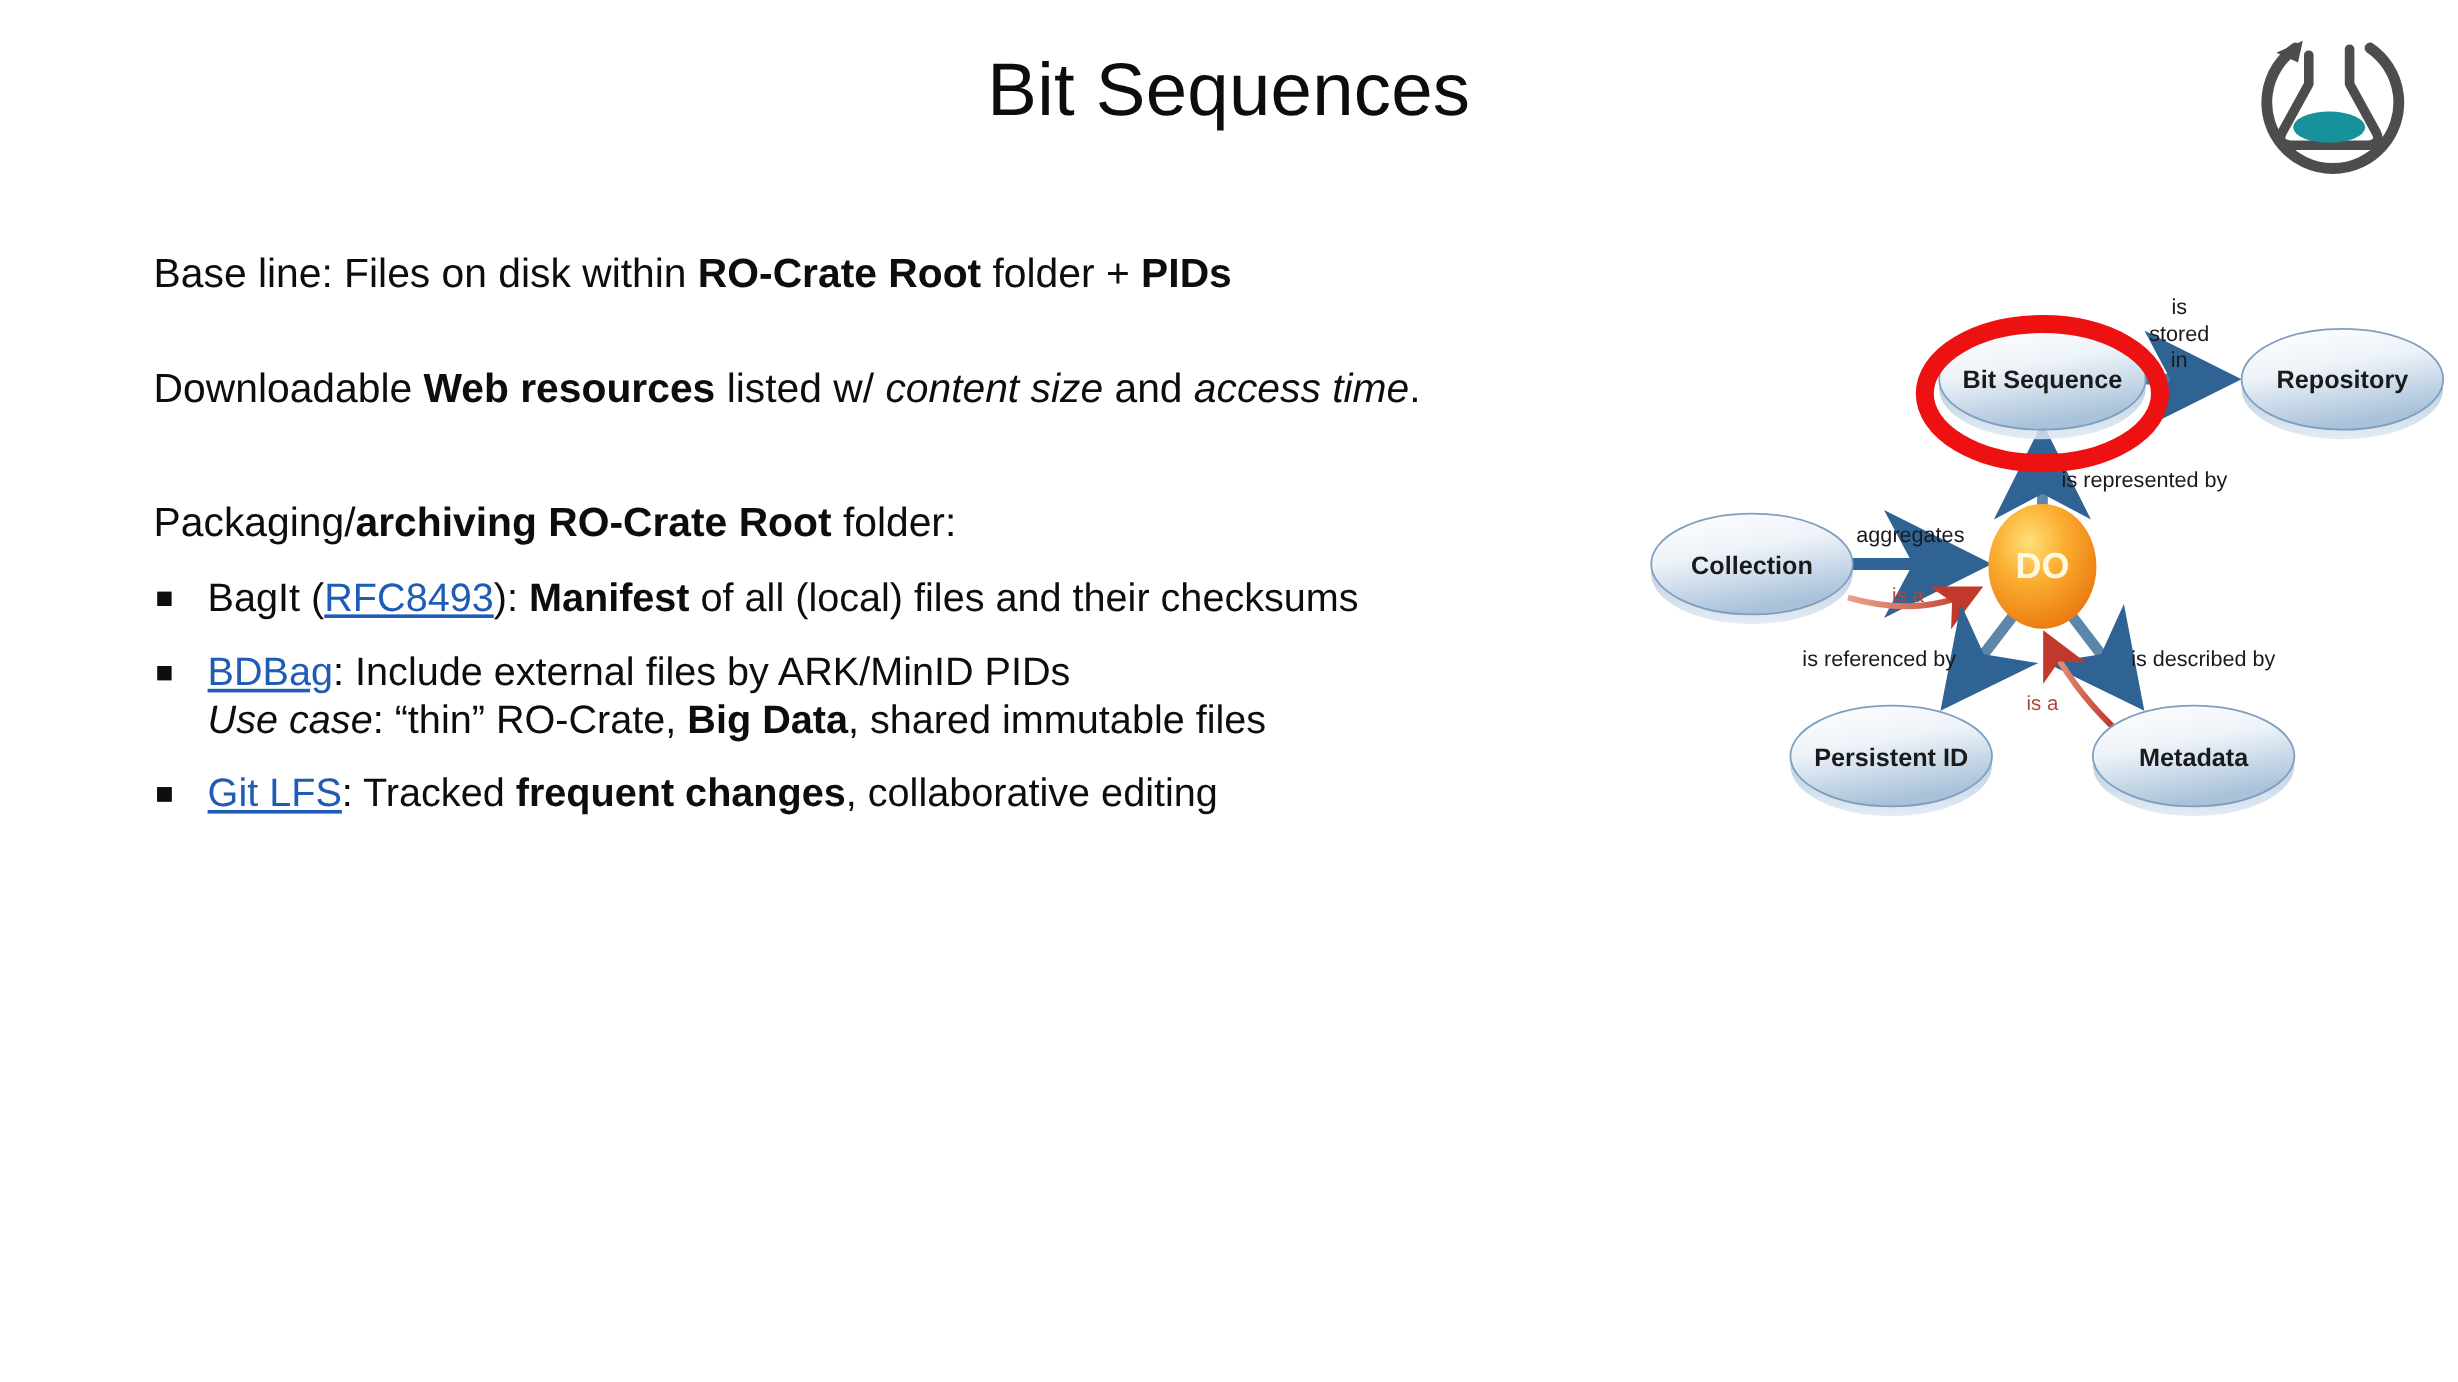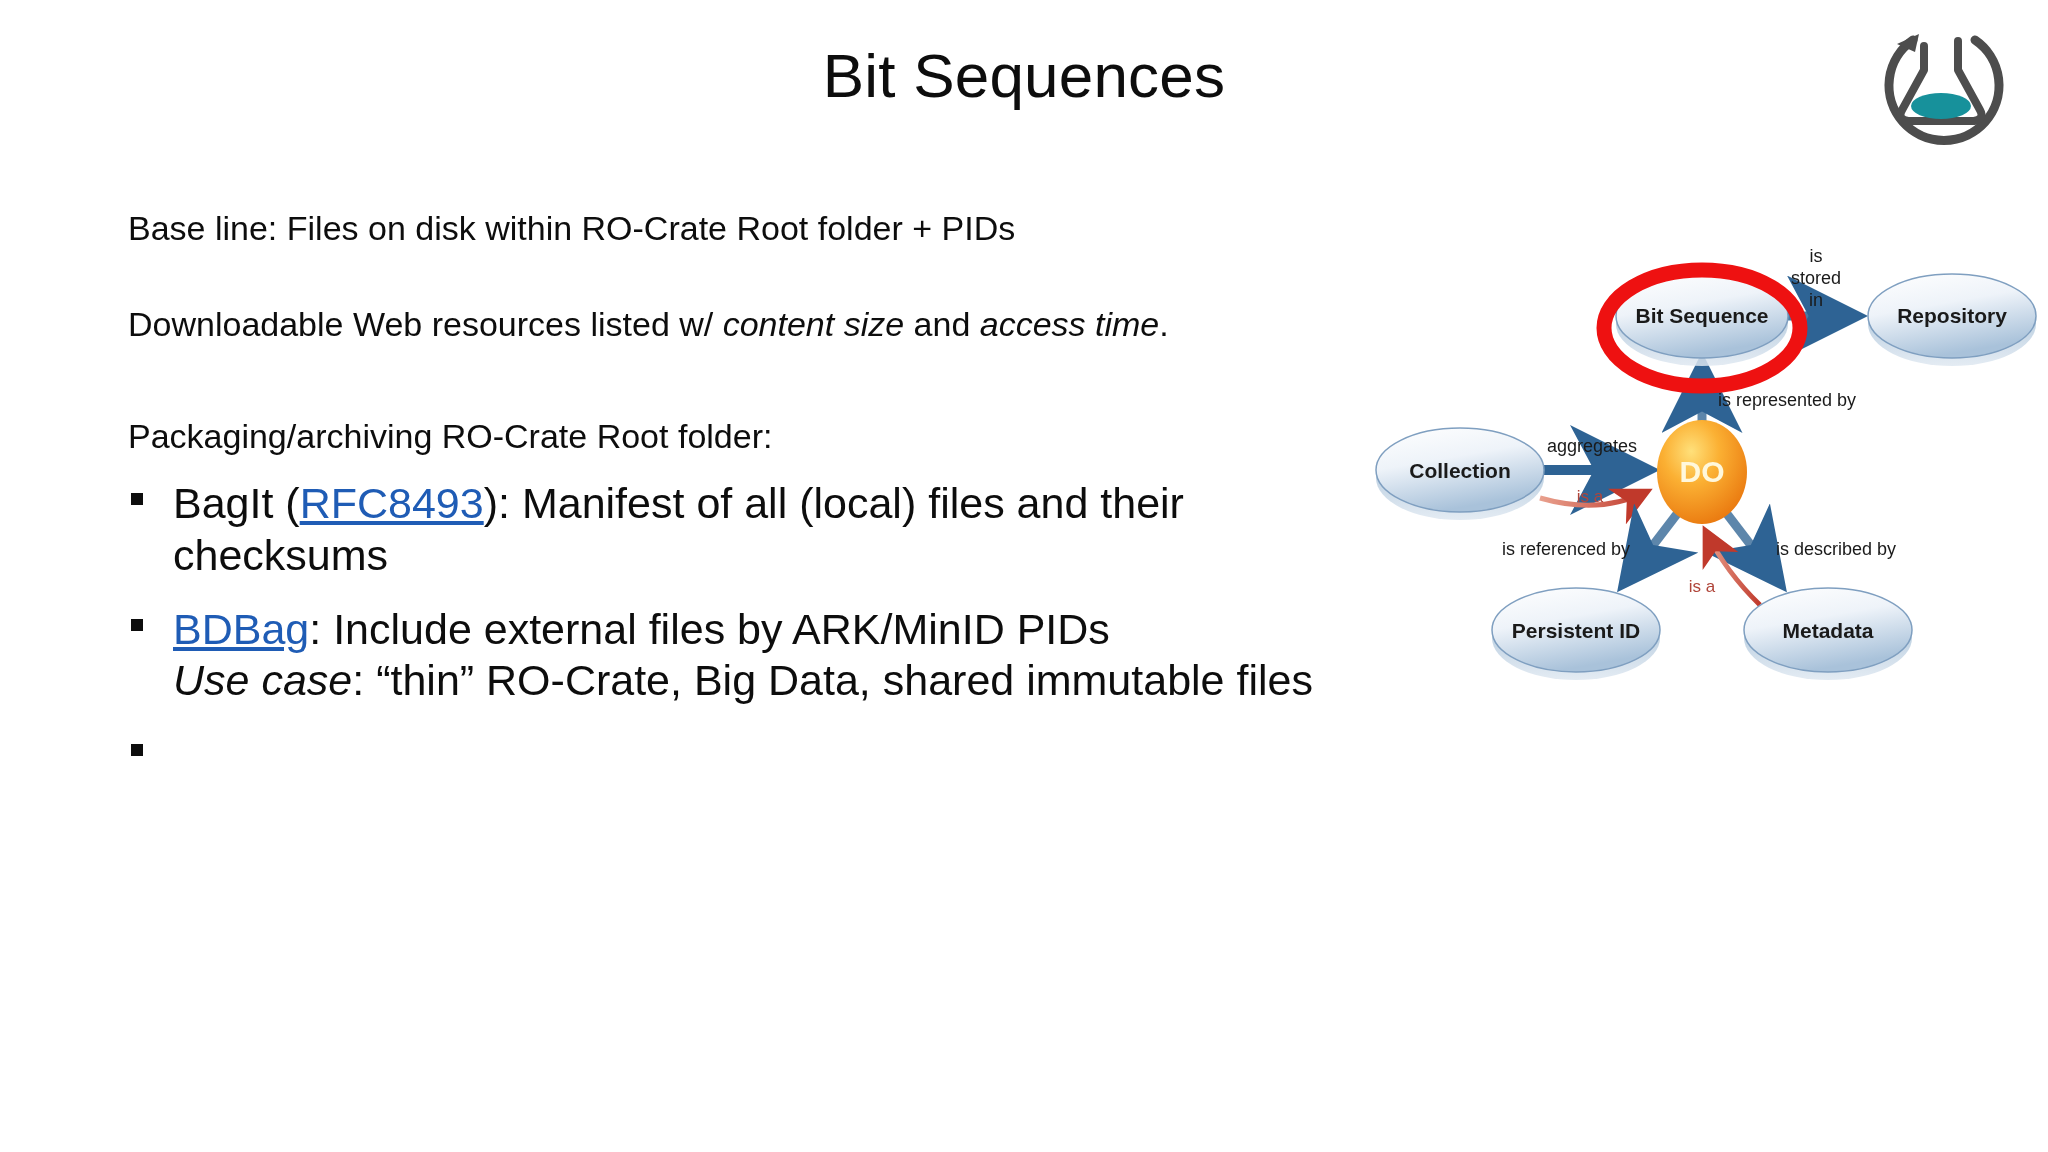--- a/index.html
+++ b/index.html
@@ -44,34 +44,34 @@
     font-size: 34px;
     line-height: 1.18;
     color: #0d0d0d;
     margin: 0;
   }
   .para.lead-1 { margin-bottom: 56px; }
   .para.lead-2 { margin-bottom: 72px; }
   .para.heading {
     margin-bottom: 22px;
   }
-  .b  { font-weight: 400; margin-top: 32px; }
+  .b  { font-weight: 700; margin-top: 32px; }
   .i  { font-style: italic; }
 
   
   ul.bullets {
     list-style: none;
     margin: 0;
     padding: 0;
   }
   ul.bullets > li {
     position: relative;
     padding-left: 45px;
     margin-bottom: 22px;
-    font-size: 43px;
+    font-size: 33px;
     line-height: 1.2;
     color: #0d0d0d;
   }
   ul.bullets > li:last-child { margin-bottom: 0; }
   .bullet-marker {
     position: absolute;
     left: 3px;
     top: 15px;
     width: 12px;
     height: 12px;
@@ -158,20 +158,24 @@
       <li>
         <span class="bullet-marker"></span>
         <span><a class="link" href="#">BDBag</a><span>: Include external files by ARK/MinID PIDs</span></span>
         <span class="bullet-sub"><span class="i">Use case</span><span>: “thin” RO-Crate, </span><span class="b">Big Data</span><span>, shared immutable files</span></span>
       </li>
 
       <li>
         <span class="bullet-marker"></span>
       </li>
 
+      <li>
+        <span class="bullet-marker"></span>
+        <span><a class="link" href="#">Git LFS</a><span>: Tracked </span><span class="b">frequent changes</span><span>, collaborative editing</span></span>
+      </li>
 
     </ul>
   </div>
 
   <div id="diagram">
     <svg viewBox="0 0 700 480" width="700" height="480" aria-hidden="true">
       <defs>
         <linearGradient id="nodeGrad" x1="0" y1="0" x2="0.35" y2="1">
           <stop offset="0%" stop-color="#ffffff"></stop>
           <stop offset="45%" stop-color="#eef3f9"></stop>

